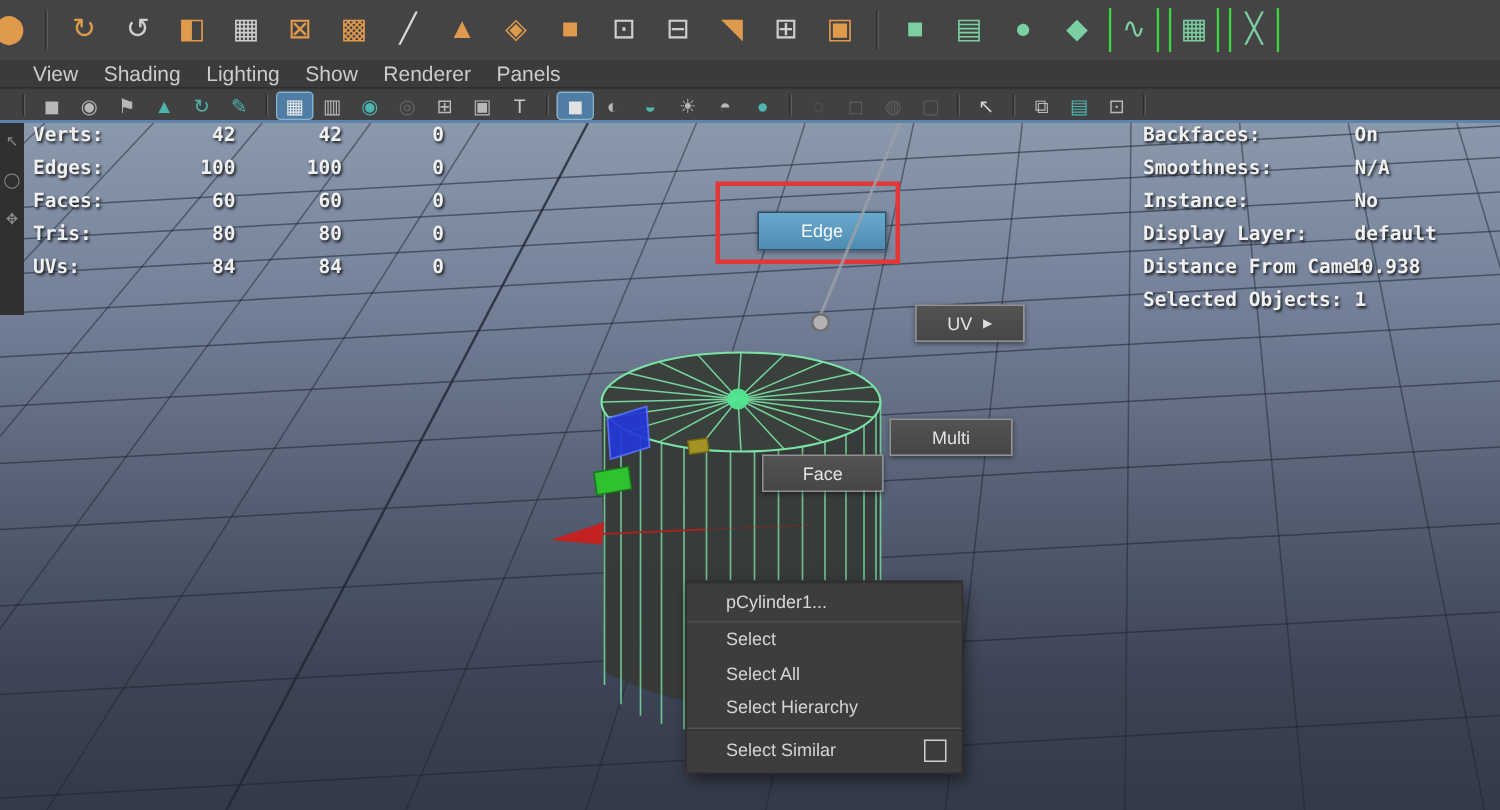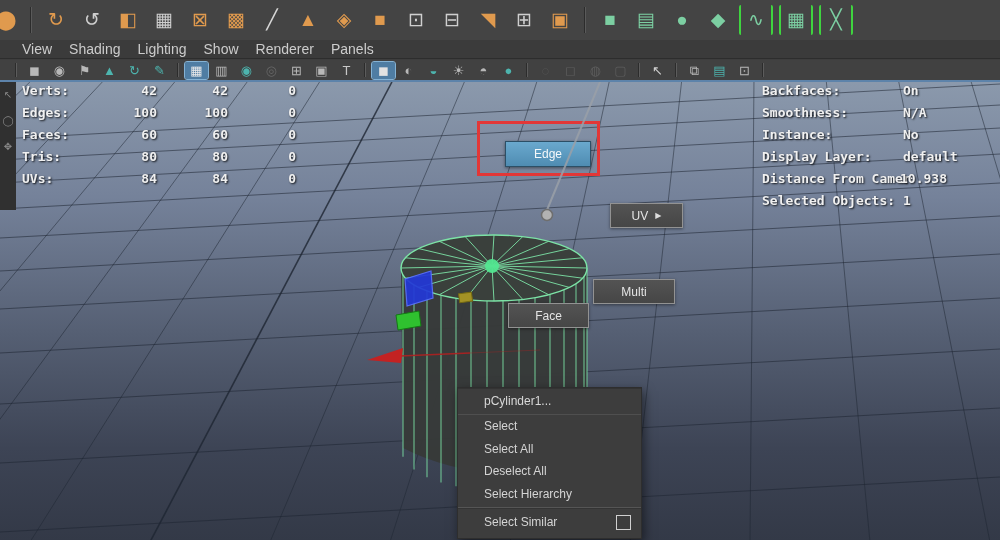--- a/index.html
+++ b/index.html
@@ -296,21 +296,20 @@
     <svg width="1000" height="460" style="position:absolute;left:0;top:0;pointer-events:none;">
       <line x1="600" y1="0" x2="547" y2="128" stroke="#9aa0a8" stroke-width="2" opacity="0.85"></line>
       <circle cx="547" cy="133" r="5.5" fill="#b2b2b2" stroke="#6e6e6e" stroke-width="1.5"></circle>
     </svg>
 
     <div class="ctx-menu">
       <div class="cm-title">pCylinder1...</div>
       <div id="context-menu-items">
           <div class="cm-item"><span>Select</span></div>
           <div class="cm-item"><span>Select All</span></div>
-          <div class="cm-item"><span>Deselect All</span></div>
           <div class="cm-item"><span>Select Hierarchy</span></div>
           <div class="cm-divider"></div>
           <div class="cm-item"><span>Select Similar</span><span class="cm-check"></span></div>
         </div>
     </div>
 
   </div>
 </div>
 
 </body></html>

